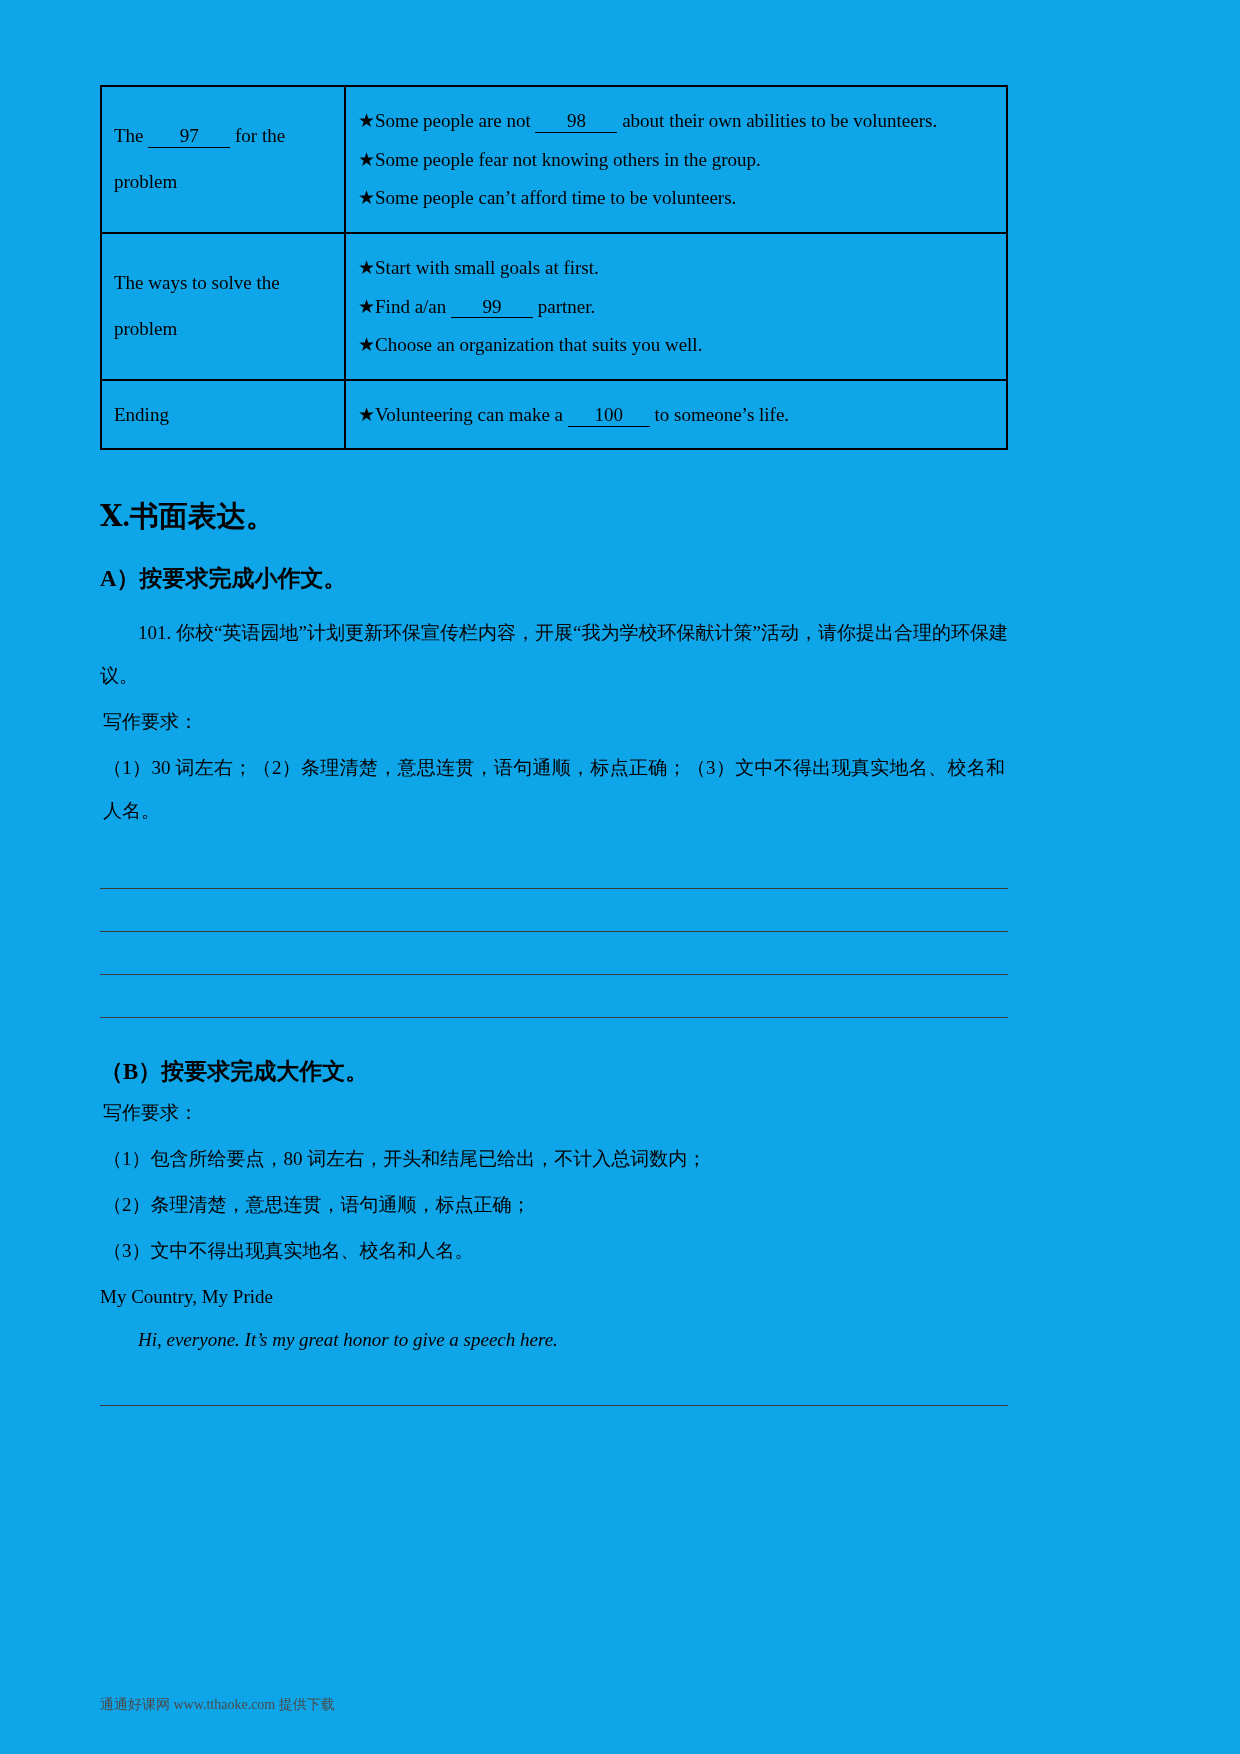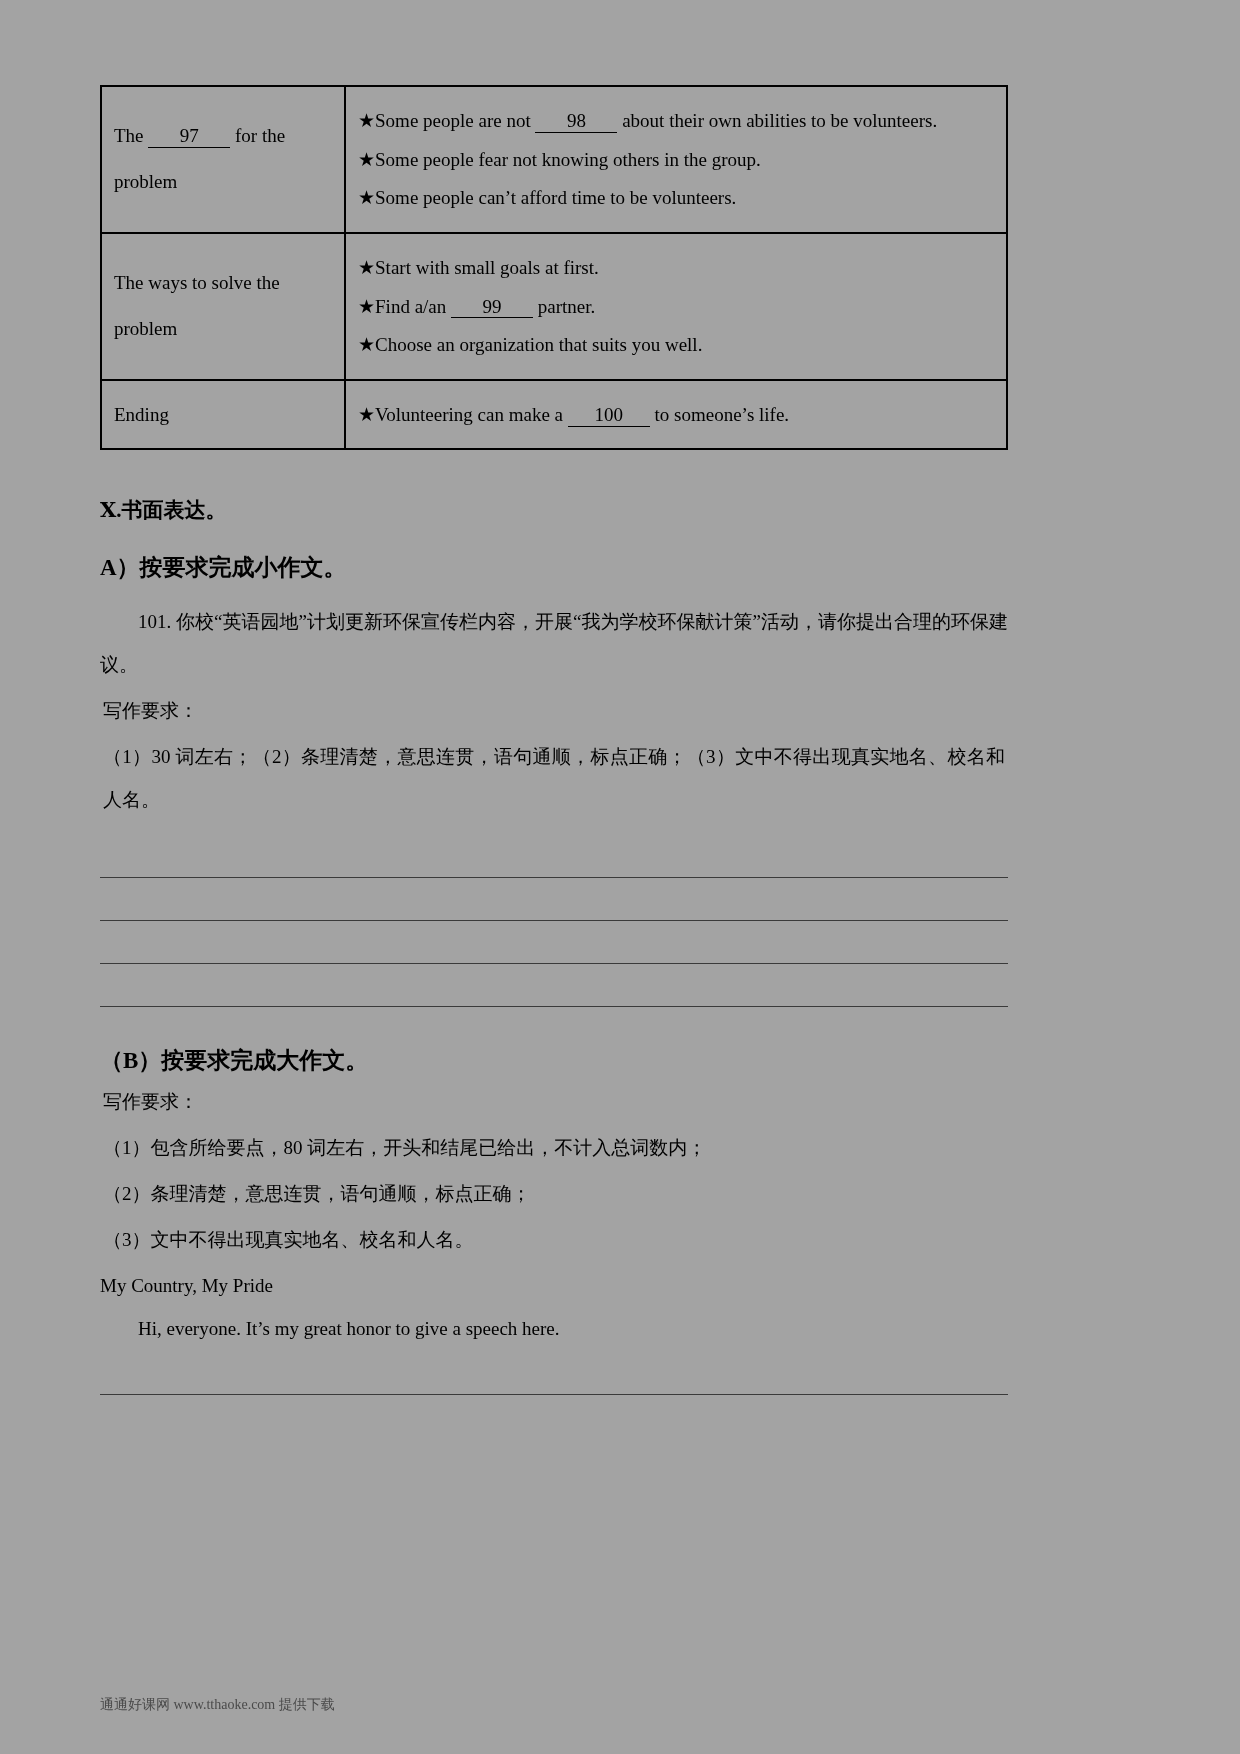--- a/index.html
+++ b/index.html
@@ -1,17 +1,17 @@
 <!DOCTYPE html>
 <html><head>
 <meta charset="utf-8">
 <style>
   html,body{margin:0;padding:0;background:#e8e8e8;}
   .page{
-    width:1240px;height:1754px;margin:0 auto;background:#a3a3a3;
+    width:1240px;height:1754px;margin:0 auto;background:#0ea5e9;
     position:relative;color:#000;
     font-family:"Liberation Serif","DejaVu Serif",serif;
     font-size:19px;
     overflow:hidden;
   }
   .content{
     position:absolute;left:100px;top:85px;width:908px;
   }
   
   table.summary{
@@ -21,29 +21,29 @@
   table.summary td{
     border:2px solid #000;vertical-align:middle;padding:8px 12px;
   }
   td.cell-left{width:218px;line-height:46px;}
   td.cell-right p{margin:13px 0;line-height:1.35;}
   .blank{
     display:inline-block;min-width:66px;text-align:center;
     border-bottom:1px solid #000;padding:0 8px;line-height:1.1;
   }
   
-  .h-sec{font-weight:bold;font-size:21px;margin:46px 0 0 0;line-height:1.4;}
+  .h-sec{font-weight:bold;font-size:29px;margin:46px 0 0 0;line-height:1.4;}
   .h-sub{font-weight:bold;font-size:23px;margin:26px 0 0 0;line-height:1.4;}
   .para{margin:16px 0 0 0;line-height:43px;text-align:justify;}
   .para.indent{text-indent:2em;}
   .plain{margin:3px;line-height:43px;text-align:justify;}
   .write-lines{margin-top:14px;}
   .write-line{height:42px;border-bottom:1px solid #3a3a3a;}
   .essay-title{margin:0;line-height:43px;text-align:left;}
-  .opening{margin:0;line-height:43px;text-indent:2em;}
+  .opening{margin:0;line-height:43px;text-indent:2em;font-style:italic;}
   .final-line{height:42px;border-bottom:1px solid #3a3a3a;margin-top:2px;}
   
   .footer{
     position:absolute;left:100px;width:908px;bottom:40px;
     text-align:left;font-size:14px;color:#4a4a4a;
     font-family:"Liberation Serif","DejaVu Serif",serif;
   }
 </style>
 </head>
 <body>

